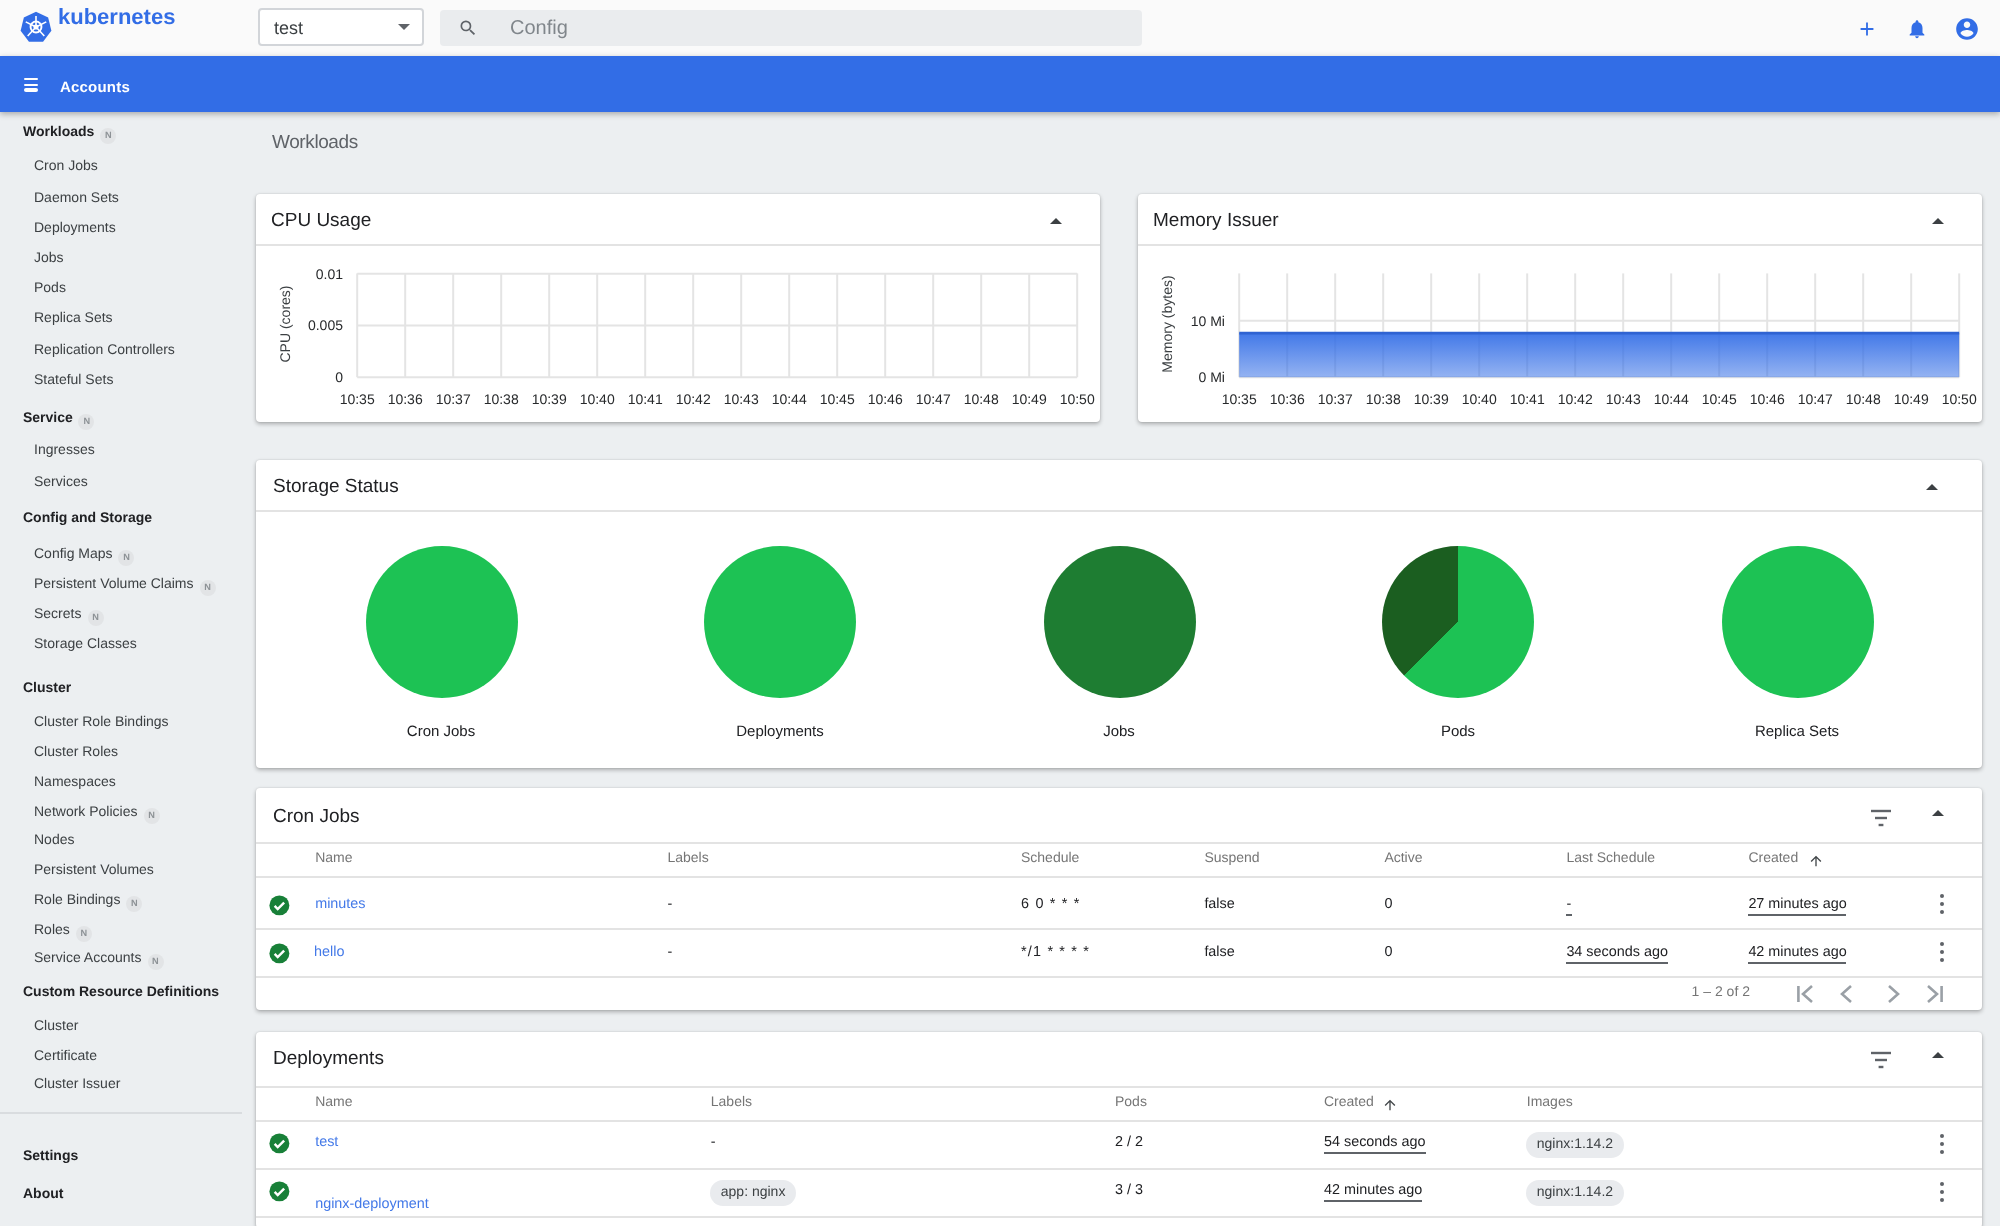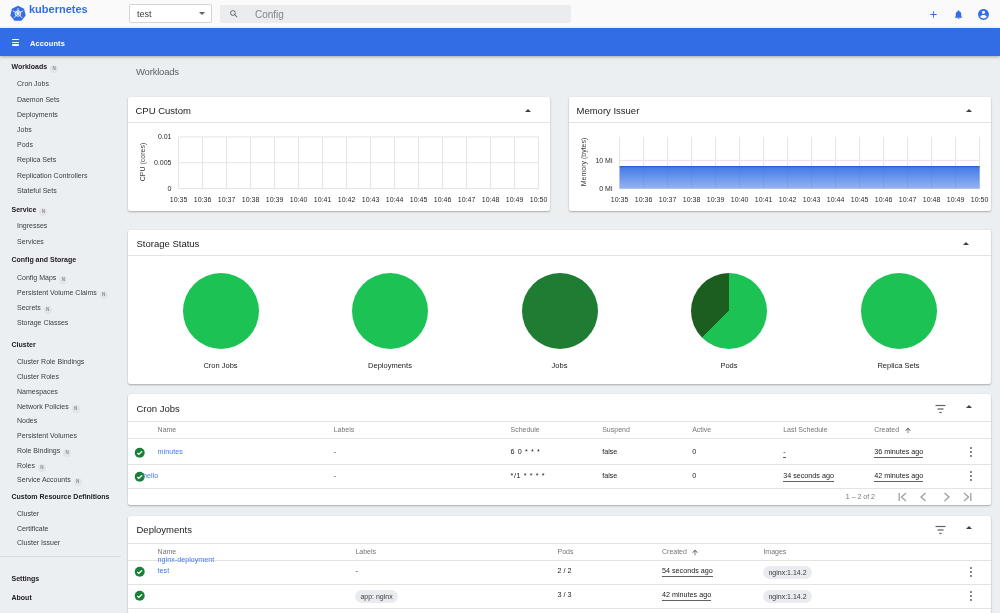--- a/index.html
+++ b/index.html
@@ -85,21 +85,21 @@
 <div class="sitem" style="left:17px;top:476.3px">Service Accounts<span class="nbadge">N</span></div>
 <div class="shead" style="left:11.5px;top:492.9px">Custom Resource Definitions</div>
 <div class="sitem" style="left:17px;top:510.0px">Cluster</div>
 <div class="sitem" style="left:17px;top:524.7px">Certificate</div>
 <div class="sitem" style="left:17px;top:539.4px">Cluster Issuer</div>
 <div class="shead" style="left:11.5px;top:574.5px">Settings</div>
 <div class="shead" style="left:11.5px;top:594.3px">About</div>
 <div class="divl" style="left:0;top:555.9px;width:121px;background:#d9dcdf"></div>
 <div class="abs" style="left:136px;top:66px;font-size:9.5px;letter-spacing:-.2px;color:#5f6368">Workloads</div>
 <div class="card" style="left:128px;top:97px;width:422px;height:114px"></div>
-<div class="ctitle" style="left:135.5px;top:104.5px">CPU Custom</div>
+<div class="ctitle" style="left:135.5px;top:104.5px">CPU Usage</div>
 <div class="caret" style="left:525px;top:109px"></div>
 <div class="divl" style="left:128px;top:122.4px;width:422px"></div>
 <svg class="abs" style="left:128px;top:97px" width="422" height="114">
     <line x1="50.6" y1="39.7" x2="50.6" y2="91.6" stroke="#e4e4e4" stroke-width="1"></line>
     <line x1="74.6" y1="39.7" x2="74.6" y2="91.6" stroke="#e4e4e4" stroke-width="1"></line>
     <line x1="98.6" y1="39.7" x2="98.6" y2="91.6" stroke="#e4e4e4" stroke-width="1"></line>
     <line x1="122.6" y1="39.7" x2="122.6" y2="91.6" stroke="#e4e4e4" stroke-width="1"></line>
     <line x1="146.6" y1="39.7" x2="146.6" y2="91.6" stroke="#e4e4e4" stroke-width="1"></line>
     <line x1="170.6" y1="39.7" x2="170.6" y2="91.6" stroke="#e4e4e4" stroke-width="1"></line>
     <line x1="194.6" y1="39.7" x2="194.6" y2="91.6" stroke="#e4e4e4" stroke-width="1"></line>
@@ -226,28 +226,28 @@
 <svg class="abs" style="left:134.3px;top:446.6px" width="11.4" height="11.4" viewBox="0 0 24 24">
     <circle cx="12" cy="12" r="10.5" fill="#188038"></circle>
     <path d="M7 12.6l3.2 3.2L17 9" stroke="#fff" stroke-width="2.6" fill="none"></path>
   </svg>
 <div class="link abs" style="left:157.6px;top:446.7px">minutes</div>
 <div class="cell abs" style="left:333.7px;top:446.7px">-</div>
 <div class="cell abs" style="left:510.5px;top:446.7px;letter-spacing:.6px">6 0 * * *</div>
 <div class="cell abs" style="left:602.2px;top:446.7px">false</div>
 <div class="cell abs" style="left:692.2px;top:446.7px">0</div>
 <div class="cell abs und" style="left:783.2px;top:446.7px">-</div>
-<div class="cell abs und" style="left:874.2px;top:446.7px">36 minutes ago</div>
+<div class="cell abs und" style="left:874.2px;top:446.7px">27 minutes ago</div>
 <div class="kebab" style="left:970px;top:446.8px"></div>
 <div class="divl" style="left:128px;top:463.9px;width:863px"></div>
 <svg class="abs" style="left:134.3px;top:470.5px" width="11.4" height="11.4" viewBox="0 0 24 24">
     <circle cx="12" cy="12" r="10.5" fill="#188038"></circle>
     <path d="M7 12.6l3.2 3.2L17 9" stroke="#fff" stroke-width="2.6" fill="none"></path>
   </svg>
-<div class="link abs" style="left:143px;top:470.59999999999997px">hello</div>
+<div class="link abs" style="left:157px;top:470.59999999999997px">hello</div>
 <div class="cell abs" style="left:333.7px;top:470.59999999999997px">-</div>
 <div class="cell abs" style="left:510.5px;top:470.59999999999997px;letter-spacing:.6px">*/1 * * * *</div>
 <div class="cell abs" style="left:602.2px;top:470.59999999999997px">false</div>
 <div class="cell abs" style="left:692.2px;top:470.59999999999997px">0</div>
 <div class="cell abs und" style="left:783.2px;top:470.59999999999997px">34 seconds ago</div>
 <div class="cell abs und" style="left:874.2px;top:470.59999999999997px">42 minutes ago</div>
 <div class="kebab" style="left:970px;top:470.7px"></div>
 <div class="divl" style="left:128px;top:487.8px;width:863px"></div>
 <div class="abs" style="left:775px;top:492.5px;width:100px;text-align:right;font-size:7px;color:#757575">1 – 2 of 2</div>
 <svg class="abs" style="left:896px;top:492px" width="80" height="10" viewBox="0 0 80 10">
@@ -288,18 +288,18 @@
 <div class="cell abs" style="left:355.4px;top:566.4px">-</div>
 <div class="cell abs" style="left:557.5px;top:566.4px">2 / 2</div>
 <div class="cell abs und" style="left:662px;top:566.4px">54 seconds ago</div>
 <div class="chip" style="left:763.4px;top:565.5px">nginx:1.14.2</div>
 <div class="kebab" style="left:970px;top:566.5px"></div>
 <div class="divl" style="left:128px;top:584px;width:863px"></div>
 <svg class="abs" style="left:134.3px;top:590.3px" width="11.4" height="11.4" viewBox="0 0 24 24">
     <circle cx="12" cy="12" r="10.5" fill="#188038"></circle>
     <path d="M7 12.6l3.2 3.2L17 9" stroke="#fff" stroke-width="2.6" fill="none"></path>
   </svg>
-<div class="link abs" style="left:157.6px;top:555px">nginx-deployment</div>
+<div class="link abs" style="left:157.6px;top:597px">nginx-deployment</div>
 <div class="chip" style="left:355.4px;top:589.5px">app: nginx</div>
 <div class="cell abs" style="left:557.5px;top:590.4px">3 / 3</div>
 <div class="cell abs und" style="left:662px;top:590.4px">42 minutes ago</div>
 <div class="chip" style="left:763.4px;top:589.5px">nginx:1.14.2</div>
 <div class="kebab" style="left:970px;top:590.5px"></div>
 <div class="divl" style="left:128px;top:607.8px;width:863px"></div>
 </body></html>

